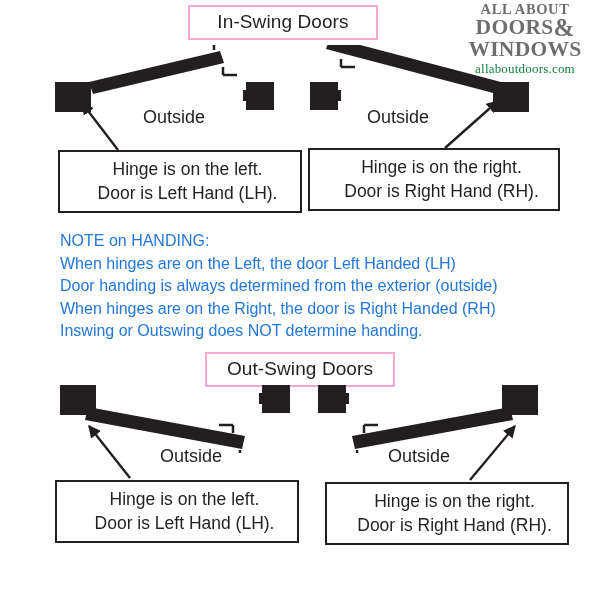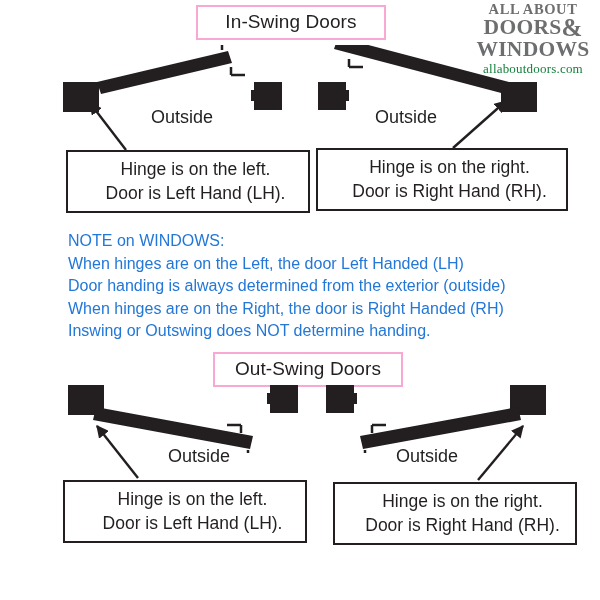--- a/index.html
+++ b/index.html
@@ -10,21 +10,21 @@
   body {
     width: 600px;
     height: 600px;
     position: relative;
     overflow: hidden;
     font-family: "Liberation Sans", sans-serif;
     color: #231f20;
   }
   #stage {
     position: absolute;
-    left: 8px; top: 0;
+    left: 0; top: 0;
     width: 543px;
     height: 600px;
   }
   .abs { position: absolute; }
 
   
   .section-title {
     border: 2px solid #f9a8d4;
     background: #ffffff;
     text-align: center;
@@ -179,21 +179,21 @@
   <div class="abs caption-box" id="cap-lh-in">
     <span class="line">Hinge is on the left.</span>
     <span class="line">Door is Left Hand (LH).</span>
   </div>
   <div class="abs caption-box" id="cap-rh-in">
     <span class="line">Hinge is on the right.</span>
     <span class="line">Door is Right Hand (RH).</span>
   </div>
 
   <div class="abs" id="note-block">
-    <span class="note-line">NOTE on WINDOWS:</span>
+    <span class="note-line">NOTE on HANDING:</span>
     <span class="note-line">When hinges are on the Left, the door Left Handed (LH)</span>
     <span class="note-line">Door handing is always determined from the exterior (outside)</span>
     <span class="note-line">When hinges are on the Right, the door is Right Handed (RH)</span>
     <span class="note-line">Inswing or Outswing does NOT determine handing.</span>
   </div>
 
   <div class="abs section-title" id="title-outswing">Out-Swing Doors</div>
 
   <svg class="abs" id="gfx-outswing" style="left:0px; top:378px;" width="600" height="75" viewBox="0 0 600 75">
     <g fill="#231f20" stroke="none">

